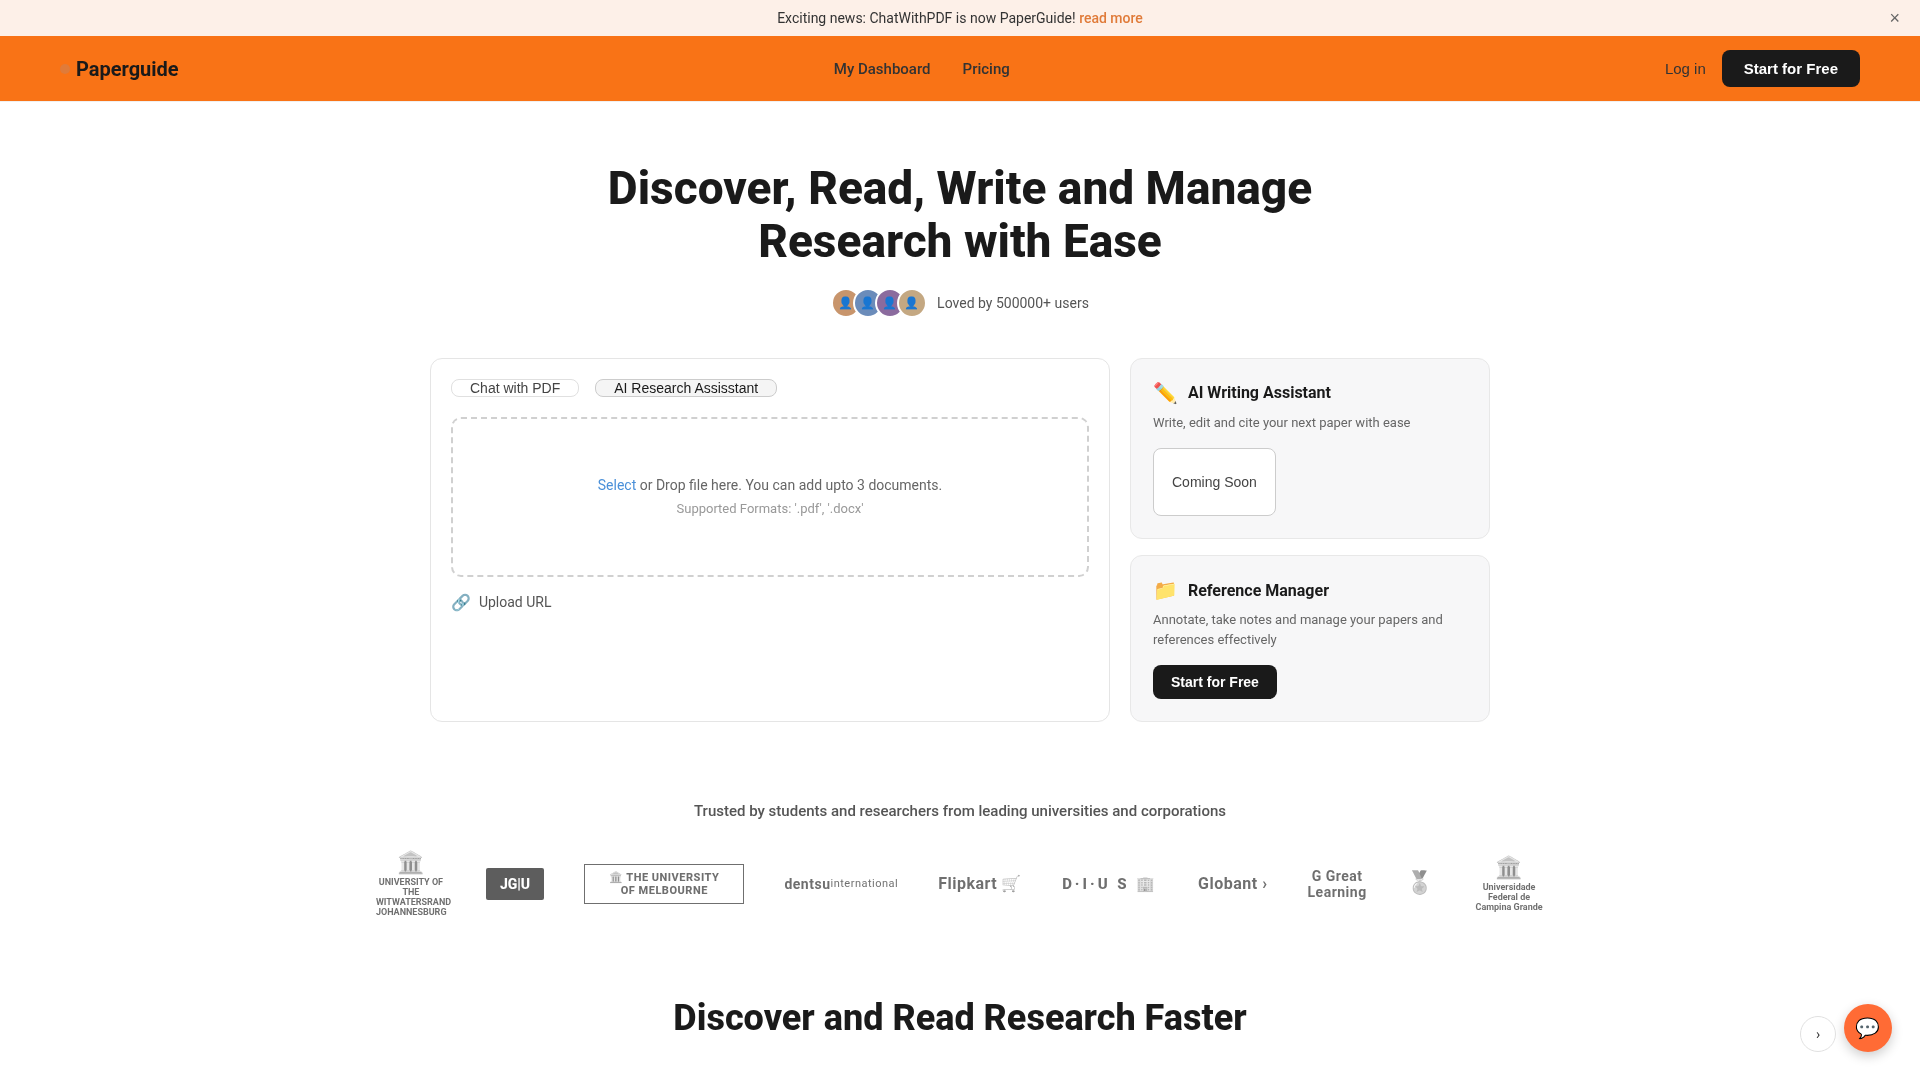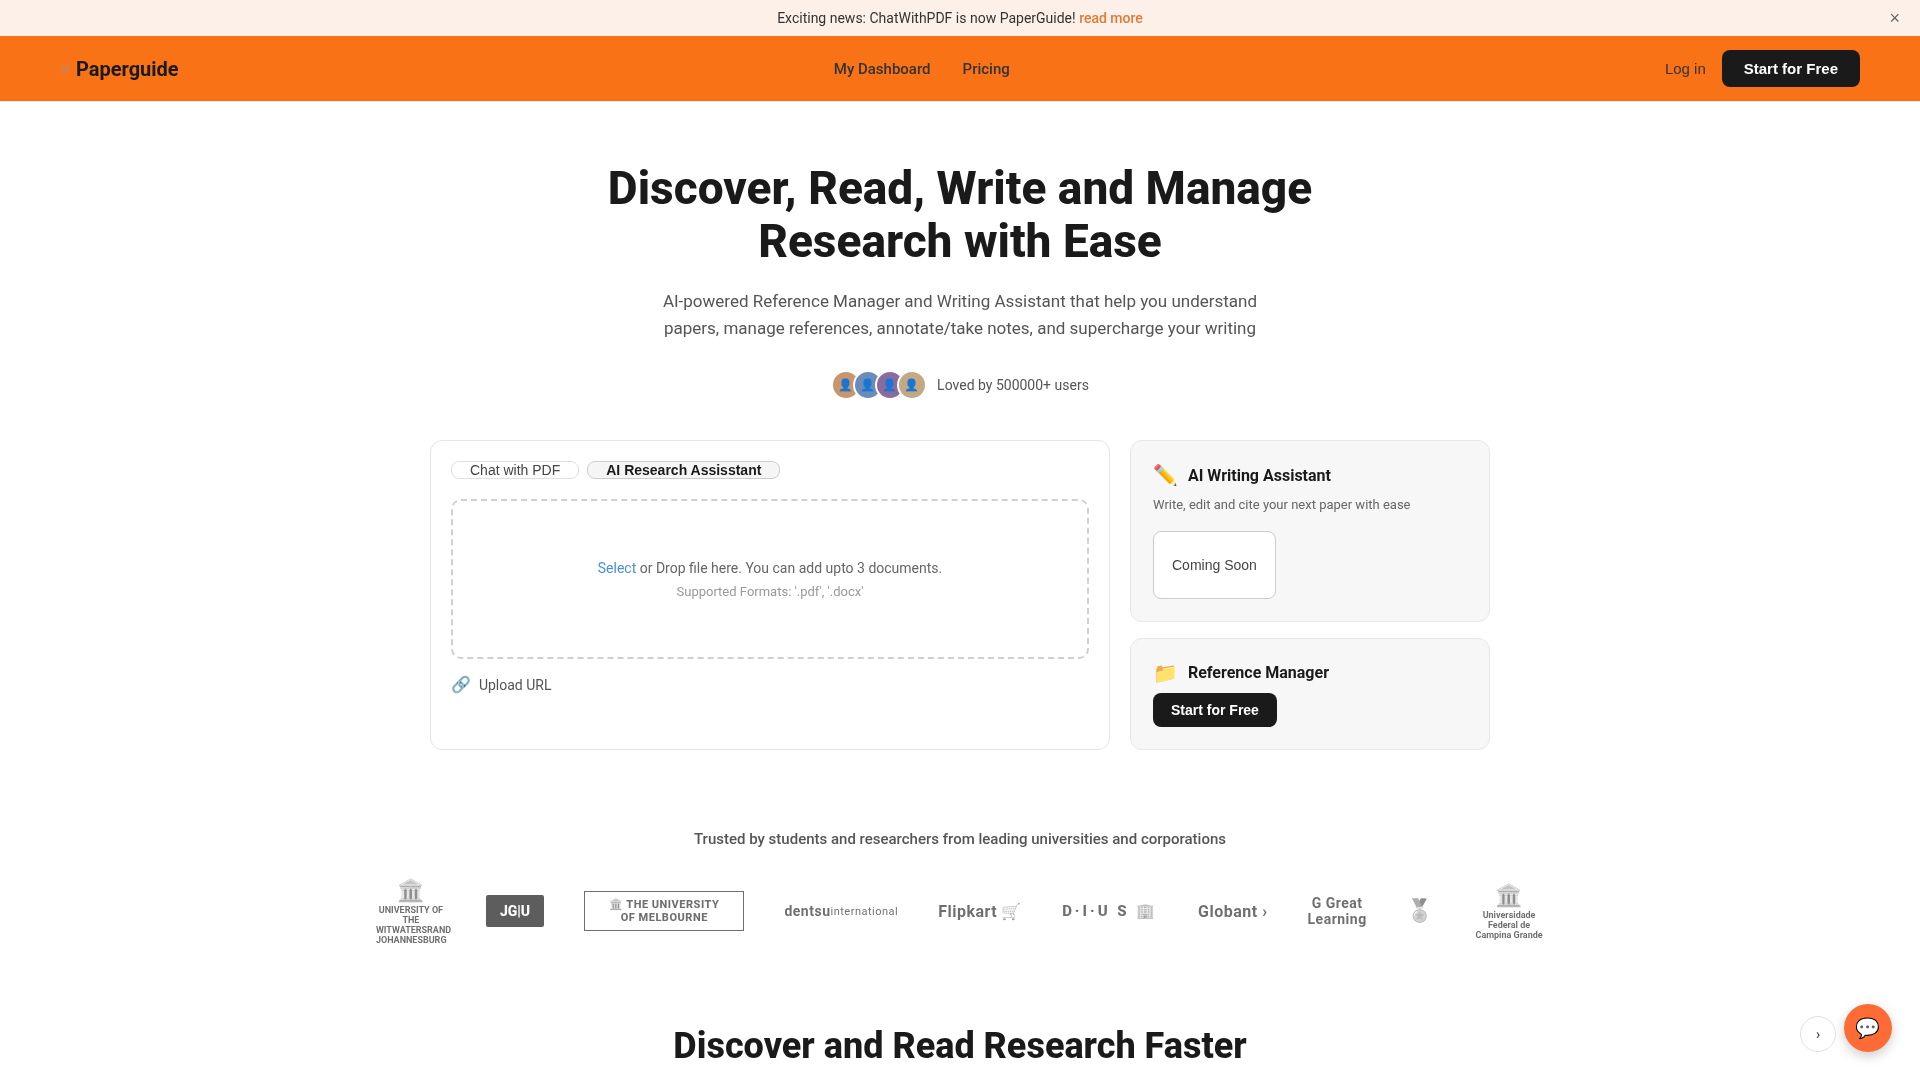--- a/index.html
+++ b/index.html
@@ -51,21 +51,21 @@
     
     .main-content { display: flex; gap: 20px; max-width: 1100px; margin: 0 auto 60px; padding: 0 20px; }
 
     
     .left-panel { flex: 1; background: #fff; border: 1px solid #e5e5e5; border-radius: 12px; padding: 20px; }
     .tabs { display: flex; gap: 8px; margin-bottom: 20px; }
     .tab-btn {
       padding: 0 18px; border-radius: 8px; border: 1px solid #e0e0e0;
       font-size: 14px; cursor: pointer; background: #fff; color: #444; font-weight: 500;
     }
-    .tab-btn.active { background: #f5f5f5; border-color: #ccc; color: #1a1a1a; font-weight: 700; }
+    .tab-btn.active { background: #f5f5f5; border-color: #ccc; color: #1a1a1a; font-weight: 400; margin-left: 8px; }
 
     .drop-zone {
       border: 2px dashed #d0d0d0; border-radius: 10px; min-height: 160px;
       display: flex; flex-direction: column; align-items: center; justify-content: center;
       gap: 8px; color: #666; font-size: 14px; padding: 40px 20px; cursor: pointer;
     }
     .drop-zone .select-link { color: #4a90d9; cursor: pointer; }
     .drop-zone .formats { color: #999; font-size: 13px; }
 
     .upload-url-row { display: flex; align-items: center; gap: 8px; margin-top: 16px; color: #555; font-size: 14px; cursor: pointer; }
@@ -149,21 +149,20 @@
     <a href="#">Pricing</a>
   </div>
   <div class="nav-actions">
     <button class="btn-login">Log in</button>
     <button class="btn-start">Start for Free</button>
   </div>
 </nav>
 
 <section class="hero">
   <h1>Discover, Read, Write and Manage Research with Ease</h1>
-  <p>AI-powered Reference Manager and Writing Assistant that help you understand papers, manage references, annotate/take notes, and supercharge your writing</p>
   <div class="hero-users">
     <div class="avatars">
       <div class="avatar avatar-1">👤</div>
       <div class="avatar avatar-2">👤</div>
       <div class="avatar avatar-3">👤</div>
       <div class="avatar avatar-4">👤</div>
     </div>
     <span>Loved by 500000+ users</span>
   </div>
 </section>
@@ -196,20 +195,21 @@
       </div>
       <p class="feature-desc">Write, edit and cite your next paper with ease</p>
       <button class="btn-coming-soon">Coming Soon</button>
     </div>
 
     <div class="feature-card">
       <div class="feature-card-header">
         <span class="feature-icon">📁</span>
         <span class="feature-title">Reference Manager</span>
       </div>
+      <p class="feature-desc">Annotate, take notes and manage your papers and references effectively</p>
       <button class="btn-start-free">Start for Free</button>
     </div>
   </div>
 </div>
 
 <section class="trusted-section">
   <p class="trusted-title">Trusted by students and researchers from leading universities and corporations</p>
   <div class="logos-row">
     <div class="uni-logo">
       <span class="crest">🏛️</span>

